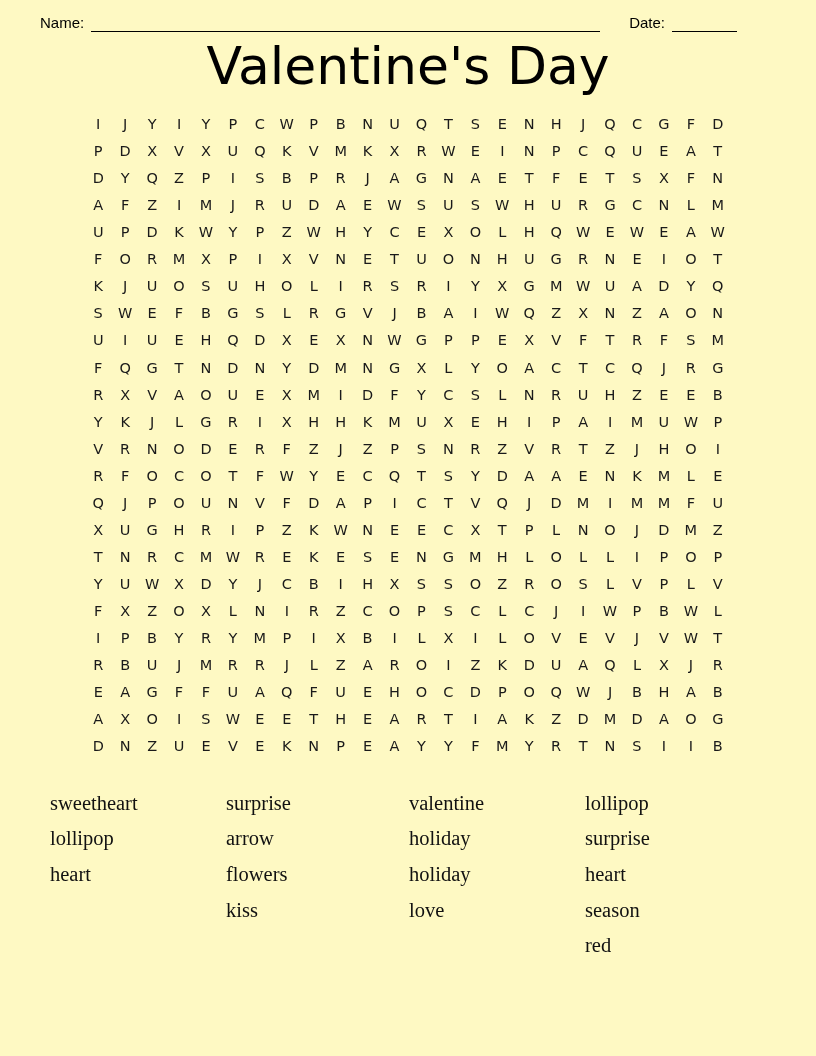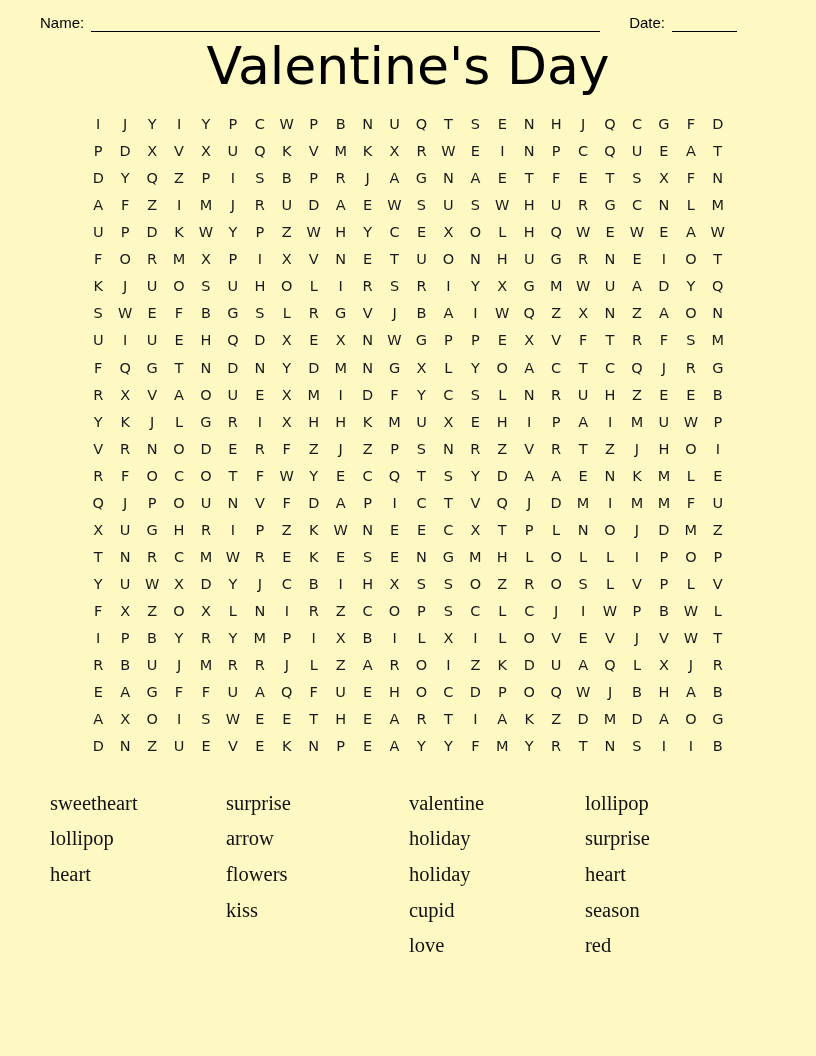--- a/index.html
+++ b/index.html
@@ -680,21 +680,20 @@
       <div class="word-col">
         <div class="word">surprise</div>
         <div class="word">arrow</div>
         <div class="word">flowers</div>
         <div class="word">kiss</div>
       </div>
       <div class="word-col">
         <div class="word">valentine</div>
         <div class="word">holiday</div>
         <div class="word">holiday</div>
-        <div class="word">cupid</div>
         <div class="word">love</div>
       </div>
       <div class="word-col">
         <div class="word">lollipop</div>
         <div class="word">surprise</div>
         <div class="word">heart</div>
         <div class="word">season</div>
         <div class="word">red</div>
       </div>
     </div>

